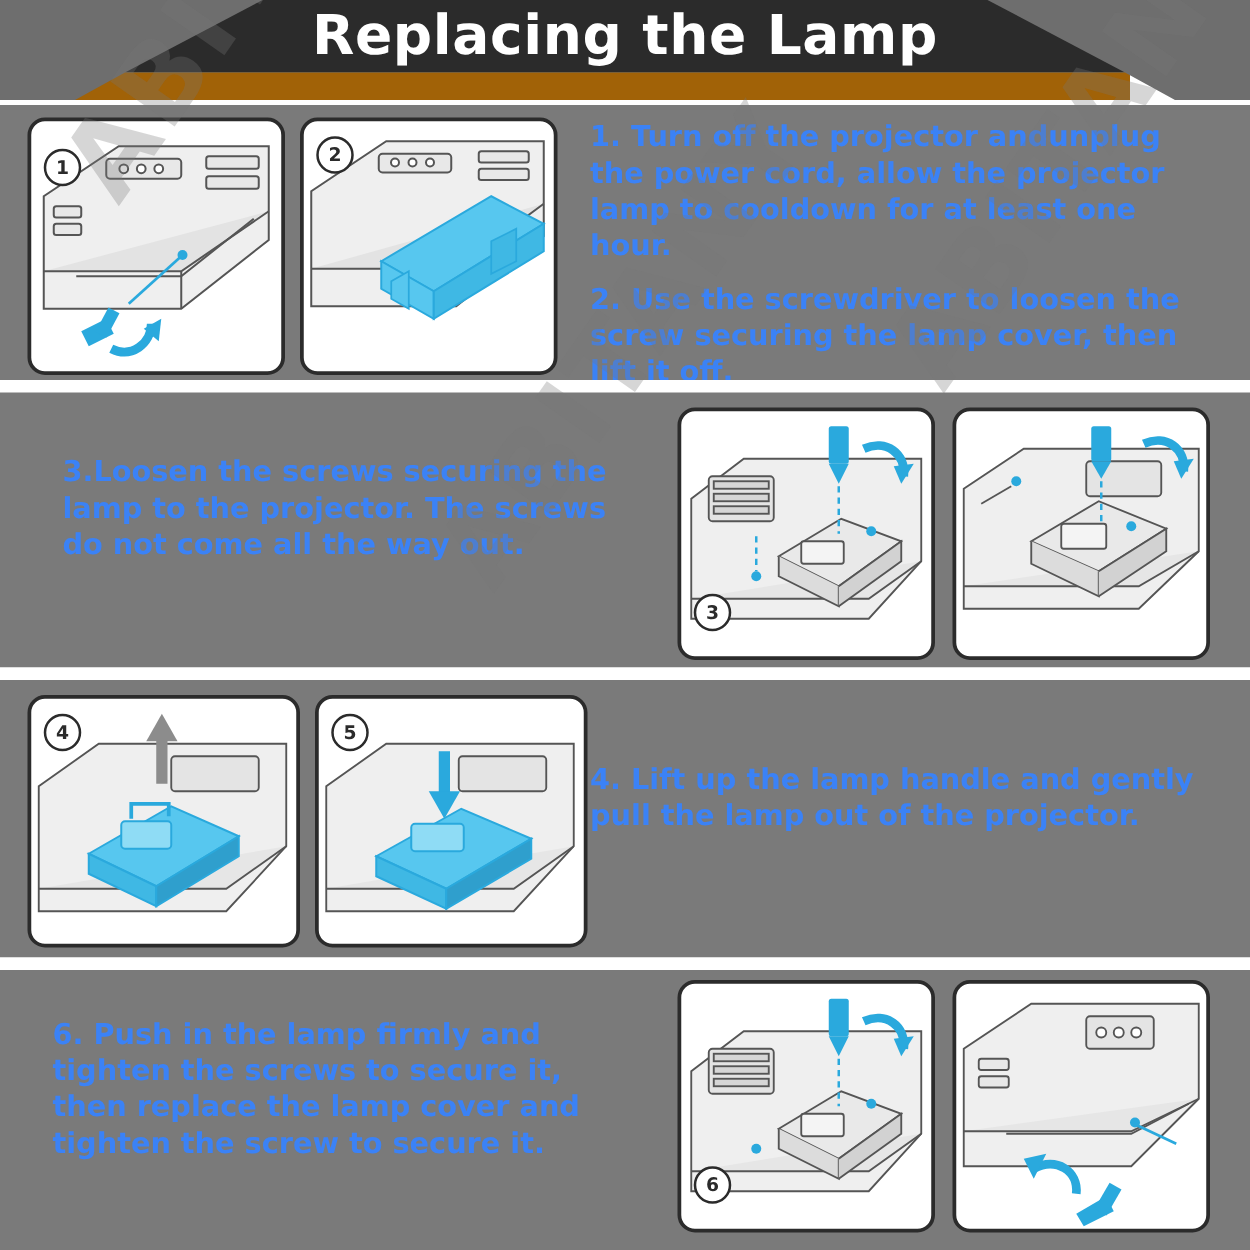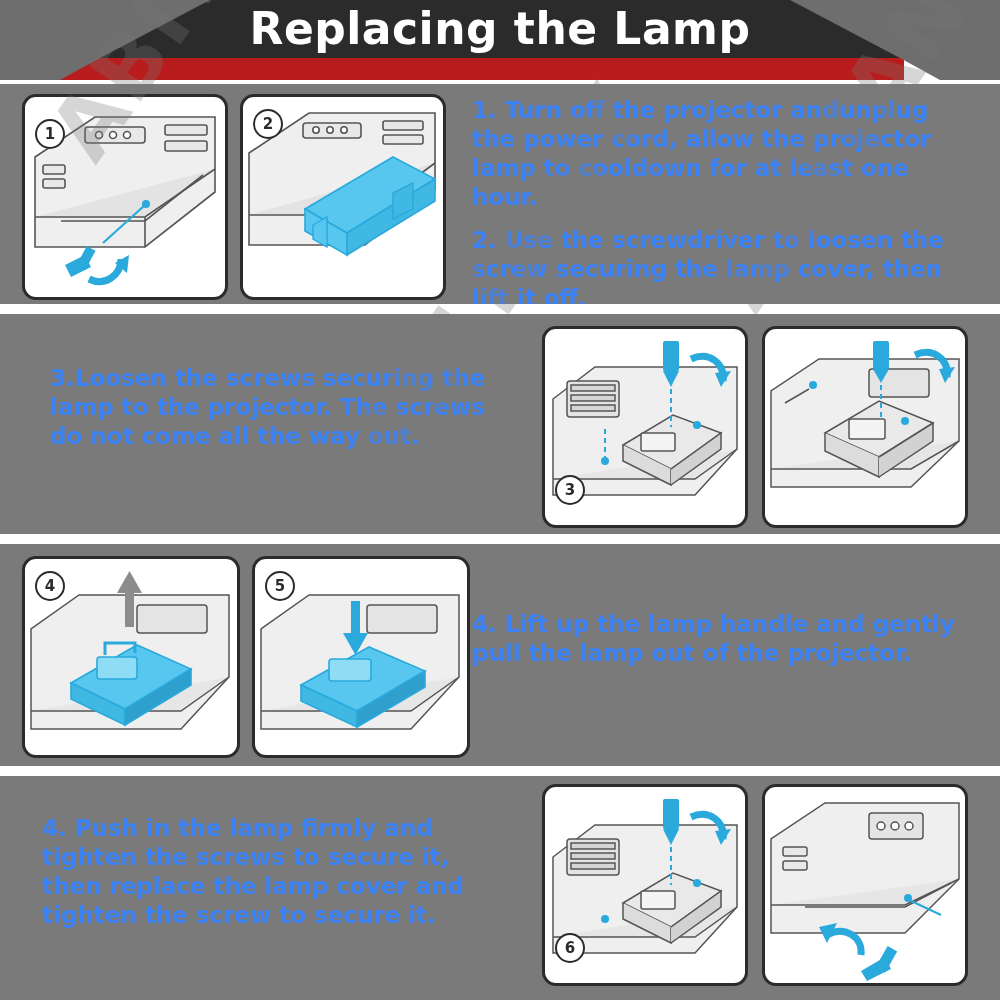--- a/index.html
+++ b/index.html
@@ -7,21 +7,21 @@
     width:1000px;height:1000px;
     background:#ffffff;
     font-family:"DejaVu Sans", sans-serif;
     overflow:hidden;
   }
   .page{position:relative;width:1000px;height:1000px;background:#fff;}
 
   
   .header{
     position:absolute;left:0;top:0;width:904px;height:80px;
-    background:#b91c1c;
+    background:#a16207;
   }
   .header .band{
     position:absolute;left:0;top:0;width:1000px;height:80px;
     background:#6e6e6e;
     clip-path:polygon(0 0, 1000px 0, 1000px 80px, 940px 80px, 900px 58px, 100px 58px, 60px 80px, 0 80px);
   }
   .header .plate{
     position:absolute;left:100px;top:0;width:800px;height:58px;
     background:#2b2b2b;
     clip-path:polygon(110px 0, 690px 0, 800px 58px, 0 58px);
@@ -264,21 +264,21 @@
 
   <div class="text-block" style="left:472px;top:562px;width:500px;margin-top:48px;">
     <p>4. Lift up the lamp handle and gently pull the lamp out of the projector.</p>
   </div>
 
   <div class="gap" style="top:766px;"></div>
 
   <div class="row r4"></div>
 
   <div class="text-block" style="left:42px;top:814px;width:470px;">
-    <p>4. Push in the lamp firmly and tighten the screws to secure it, then replace the lamp cover and tighten the screw to secure it.</p>
+    <p>6. Push in the lamp firmly and tighten the screws to secure it, then replace the lamp cover and tighten the screw to secure it.</p>
   </div>
 
   <div class="card" style="left:542px;top:784px;width:200px;height:196px;">
     <svg viewBox="0 0 200 196" xmlns="http://www.w3.org/2000/svg">
       <g fill="#f0f0f0" stroke="#555" stroke-width="1.5">
         <path d="M8 150 L8 70 L50 38 L192 38 L192 120 L150 166 L8 166 Z" fill="#efefef"></path>
         <path d="M8 150 L150 150 L192 120" fill="#e6e6e6"></path>
         <rect x="22" y="52" width="52" height="36" rx="3" fill="#e4e4e4"></rect>
         <rect x="26" y="56" width="44" height="6" fill="#d6d6d6"></rect>
         <rect x="26" y="66" width="44" height="6" fill="#d6d6d6"></rect>

